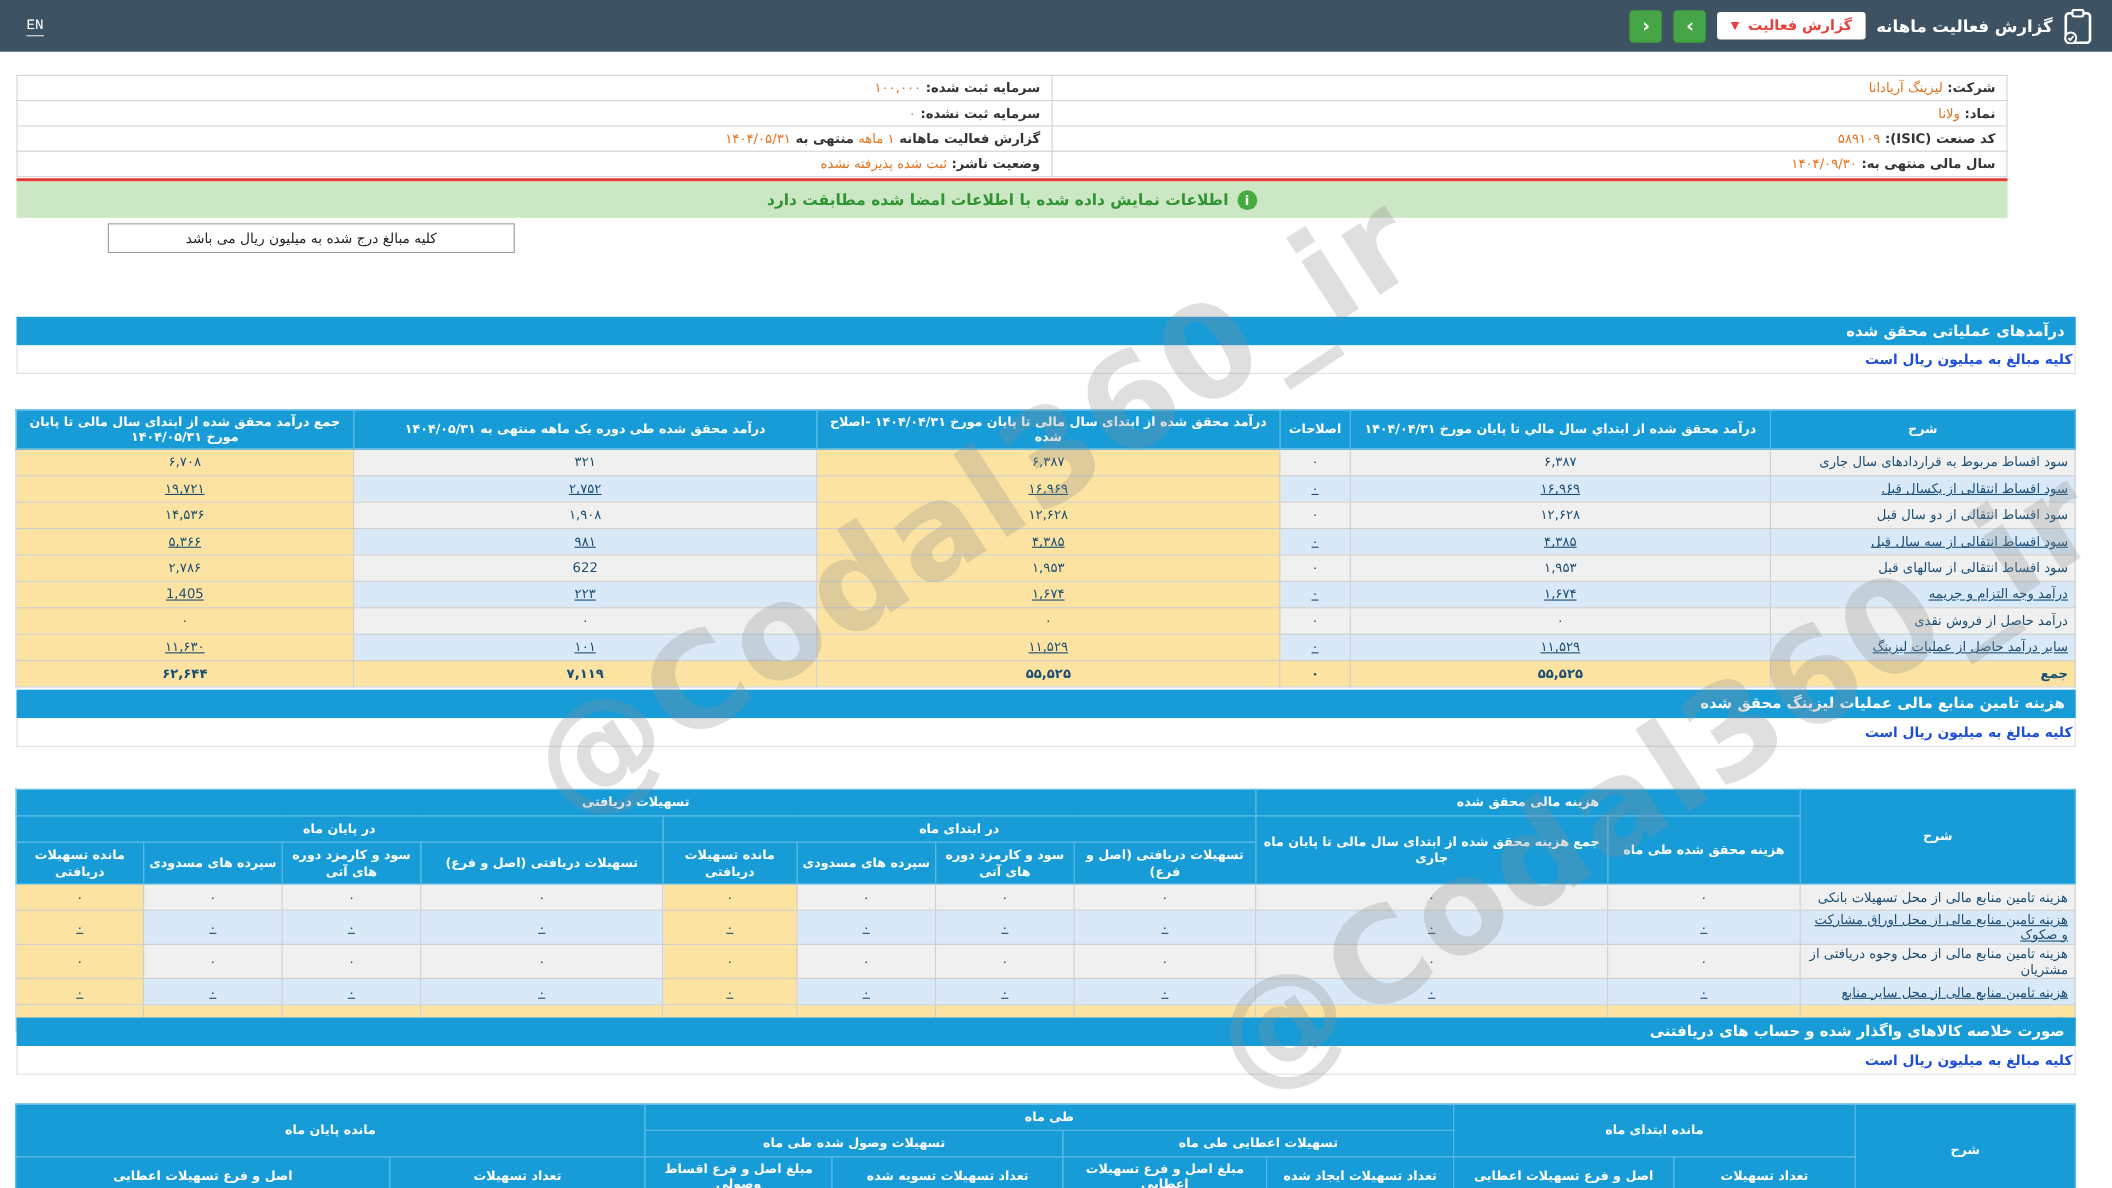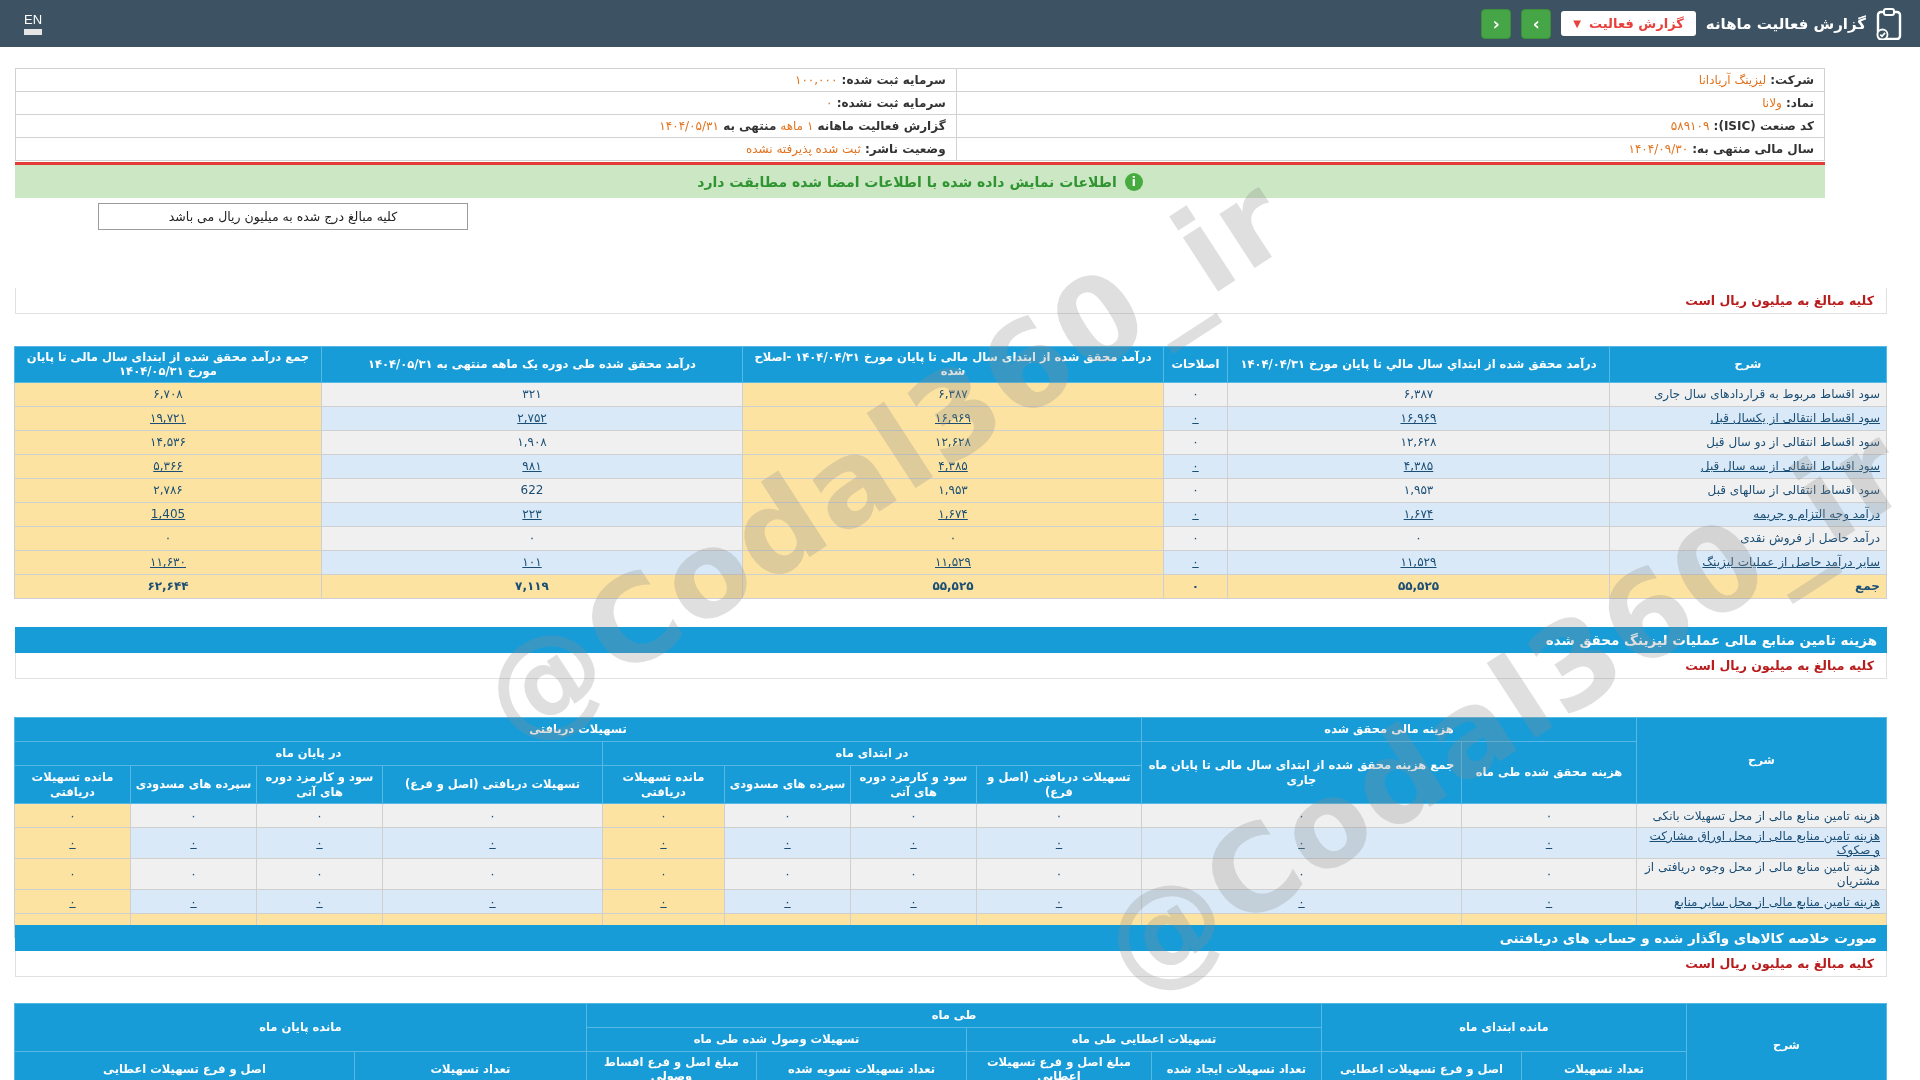--- a/index.html
+++ b/index.html
@@ -13,22 +13,22 @@
   .topbar-right { display:flex; align-items:center; gap:10px; }
   .clip-icon { width:26px; height:32px; display:inline-block; }
   .topbar-title { color:#ffffff; font-size:15px; font-weight:bold; }
   .report-btn { background:#ffffff; color:#e8403d; font-size:13px; font-weight:bold;
                 border:none; border-radius:3px; padding:5px 12px; cursor:pointer;
                 display:flex; align-items:center; gap:8px; font-family:inherit; }
   .report-btn .chev { font-size:10px; }
   .nav-btn { width:30px; height:30px; background:#46a546; border:1px solid #3c8f3c; border-radius:4px;
              color:#fff; font-size:17px; font-weight:bold; display:flex; align-items:center;
              justify-content:center; cursor:pointer; font-family:inherit; }
-  .en-link { color:#ffffff; font-size:13px; text-decoration:none; border-bottom:6px solid #e5e5e5;
-             padding-bottom:2px; font-family:Liberation Sans, sans-serif; }
+  .en-link { color:#ffffff; font-size:13px; text-decoration:none; border-bottom:1px solid #e5e5e5;
+             padding-bottom:2px; font-family:Liberation Mono, monospace; }
 
   
   .info-table { position:absolute; top:68px; right:95px; width:1810px; border-collapse:collapse; }
   .info-table td { border:1px solid #d2d2d2; background:#fff; height:23px;
                    padding:2px 10px; font-size:12px; vertical-align:middle; }
   .info-table .lab { color:#333; font-weight:bold; }
   .info-table .val { color:#e2731e; }
   .info-table td.cell-r { width:48%; }
   .red-line { position:absolute; top:162px; right:95px; width:1810px; height:3px; background:#e23b38; }
   .green-banner { position:absolute; top:165px; right:95px; width:1810px; height:33px;
@@ -39,22 +39,22 @@
             justify-content:center; font-style:normal; }
   .amounts-box { position:absolute; top:203px; left:98px; width:370px; height:27px;
                  border:1px solid #9c9c9c; background:#fff; color:#222; font-size:12.5px;
                  display:flex; align-items:center; justify-content:center; }
 
   
   .block { position:absolute; right:33px; width:1872px; }
   .sec-bar { height:26px; background:#189cd8; color:#fff; font-size:13.5px; font-weight:bold;
              display:flex; align-items:center; padding-right:10px; }
   .sec-note { height:26px; background:#fff; border:1px solid #e0e0e0; border-top:none;
-              color:#b91c1c; font-size:12.5px; font-weight:bold;
-              display:flex; align-items:center; padding-right:12px; }
+              color:#1d4ed8; font-size:12.5px; font-weight:bold;
+              display:flex; align-items:center; padding-right:2px; }
 
   table.data { border-collapse:collapse; width:1872px; table-layout:fixed; }
   table.data th { background:#189cd8; color:#fff; font-weight:bold; font-size:11.5px;
                   border:1px solid #56b9e4; text-align:center; vertical-align:middle;
                   padding:3px 4px; line-height:1.25; }
   table.data td { font-size:12px; color:#1b4e75; text-align:center; vertical-align:middle;
                   border:1px solid #cfcfcf; height:24px; padding:1px 6px; }
   table.data td.c-sharh { text-align:right; }
   tr.odd  td { background:#f0f0f0; }
   tr.even td { background:#d9e9f7;text-decoration:underline; }
@@ -122,20 +122,21 @@
       </tbody>
   </table>
   <div class="red-line"></div>
   <div class="green-banner">
     <span class="info-i">i</span>
     <span>اطلاعات نمایش داده شده با اطلاعات امضا شده مطابقت دارد</span>
   </div>
   <div class="amounts-box">کلیه مبالغ درج شده به میلیون ریال می باشد</div>
 
   <div class="block" style="top:288px">
+    <div class="sec-bar">درآمدهای عملیاتی محقق شده</div>
     <div class="sec-note">کلیه مبالغ به میلیون ریال است</div>
     <div class="spacer32"></div>
     <table class="data">
       <colgroup>
         <col style="width:277px">
           <col style="width:382px">
           <col style="width:64px">
         <col style="width:421px">
           <col style="width:421px">
           <col style="width:307px">

